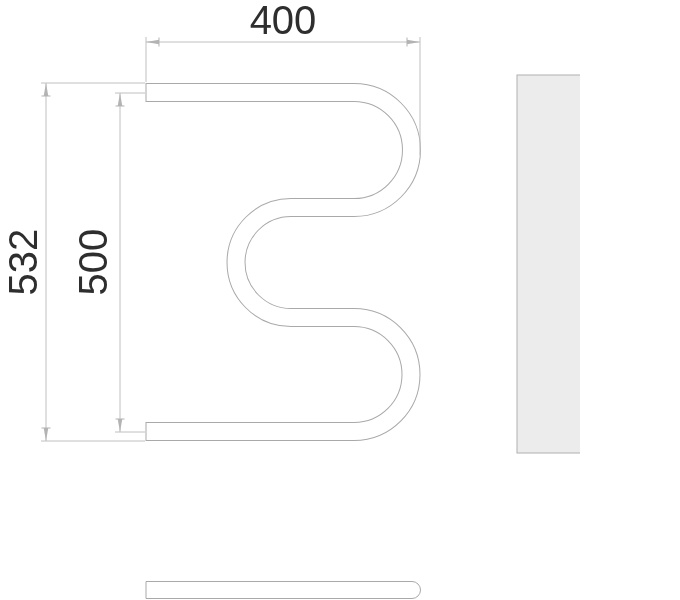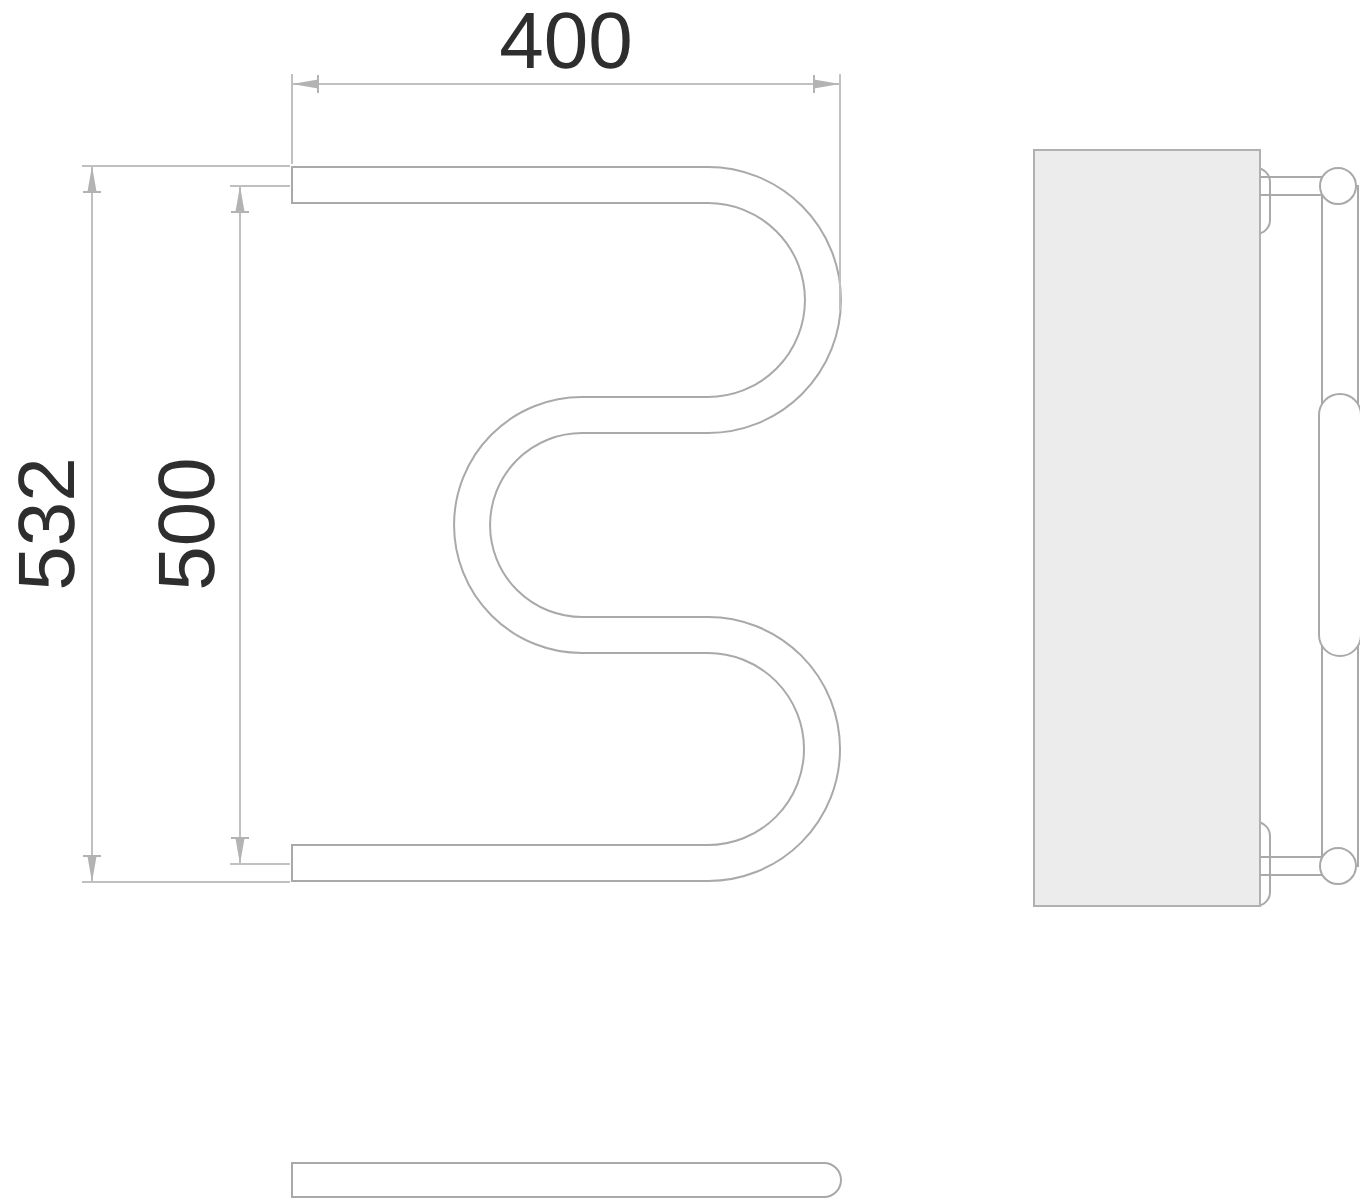--- a/index.html
+++ b/index.html
@@ -2,21 +2,21 @@
 <html style="--background: #ffffff; --line: #a9a9a9; --dim-line: #c0c0c0; --arrow: #b3b3b3; --text: #2e2e2e; --panel-fill: #ececec; --panel-stroke: #b0b0b0;"><head>
 <meta charset="utf-8">
 <style>
   html, body {
     margin: 0;
     padding: 0;
     background: var(--background, #ffffff);
   }
   .stage {
     position: relative;
-    width: 680px;
+    width: 580px;
     height: 600px;
     background: var(--background, #ffffff);
     overflow: hidden;
     text-decoration: underline;
   }
   svg { display: block; }
 
   .pipe-body  { stroke: var(--line, #a9a9a9); stroke-width: 19; fill: none; }
   .pipe-core  { stroke: var(--background, #ffffff); stroke-width: 17; fill: none; }
   .outline    { stroke: var(--line, #a9a9a9); stroke-width: 1; fill: none; }

